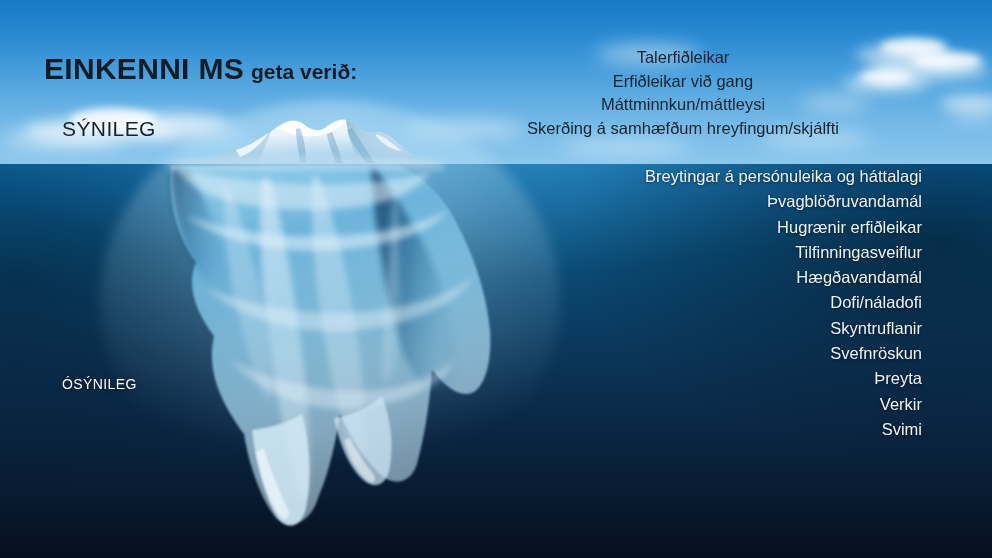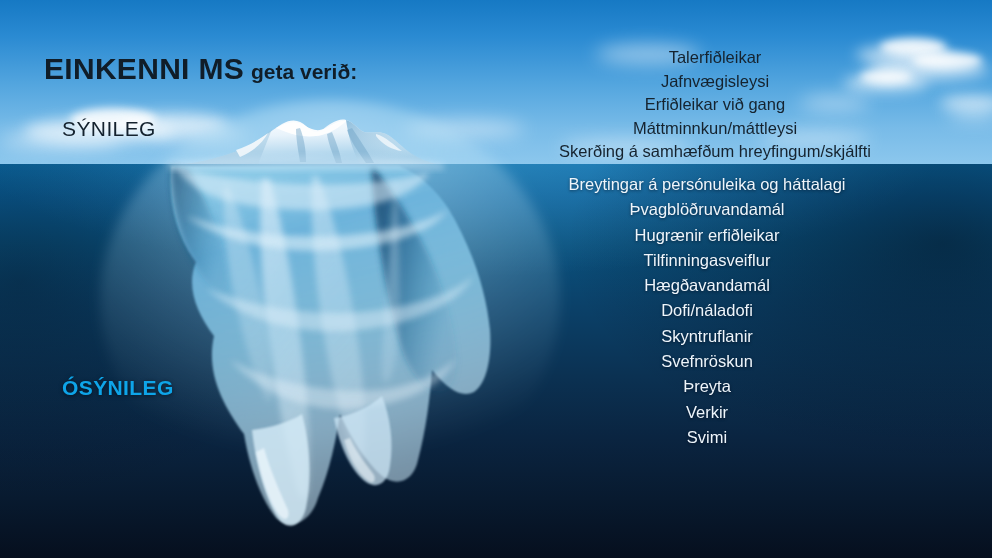--- a/index.html
+++ b/index.html
@@ -105,45 +105,45 @@
     position: absolute;
     left: 62px; top: 117px;
     font-size: 21px;
     font-weight: normal;
     color: #14222e;
     letter-spacing: .4px;
   }
   .label-invisible {
     position: absolute;
     left: 62px; top: 376px;
-    font-size: 21px;
-    font-weight: bold;
-    color: #0ea5e9;
+    font-size: 14px;
+    font-weight: normal;
+    color: #ffffff;
     letter-spacing: .4px;
     text-shadow: 0 1px 4px rgba(0,0,0,.55);
   }
 
   .list-above {
     position: absolute;
-    left: 500px; top: 46px;
+    left: 468px; top: 46px;
     width: 430px;
     text-align: center;
   }
   .list-above .row {
     font-size: 16.5px;
     color: #15232f;
     line-height: 23.5px;
     white-space: nowrap;
   }
 
   .list-below {
     position: absolute;
-    left: 492px; top: 172px;
+    left: 492px; top: 164px;
     width: 430px;
-    text-align: center;
+    text-align: right;
   }
   .list-below .row {
     font-size: 16.5px;
     color: #eef5fb;
     line-height: 25.3px;
     white-space: nowrap;
     text-shadow: 0 1px 3px rgba(0,8,20,.55);
   }
 
   .footer {
@@ -362,21 +362,20 @@
   <div class="title">
     <span class="t-main">EINKENNI MS</span><span class="t-sub">geta verið:</span>
   </div>
 
   <div class="label-visible">SÝNILEG</div>
 
   <div class="label-invisible">ÓSÝNILEG</div>
 
   <div class="list-above" id="list-above">
       <div class="row">Talerfiðleikar</div>
-      <div class="row">Jafnvægisleysi</div>
       <div class="row">Erfiðleikar við gang</div>
       <div class="row">Máttminnkun/máttleysi</div>
       <div class="row">Skerðing á samhæfðum hreyfingum/skjálfti</div>
     </div>
 
   <div class="list-below" id="list-below">
       <div class="row">Breytingar á persónuleika og háttalagi</div>
       <div class="row">Þvagblöðruvandamál</div>
       <div class="row">Hugrænir erfiðleikar</div>
       <div class="row">Tilfinningasveiflur</div>

